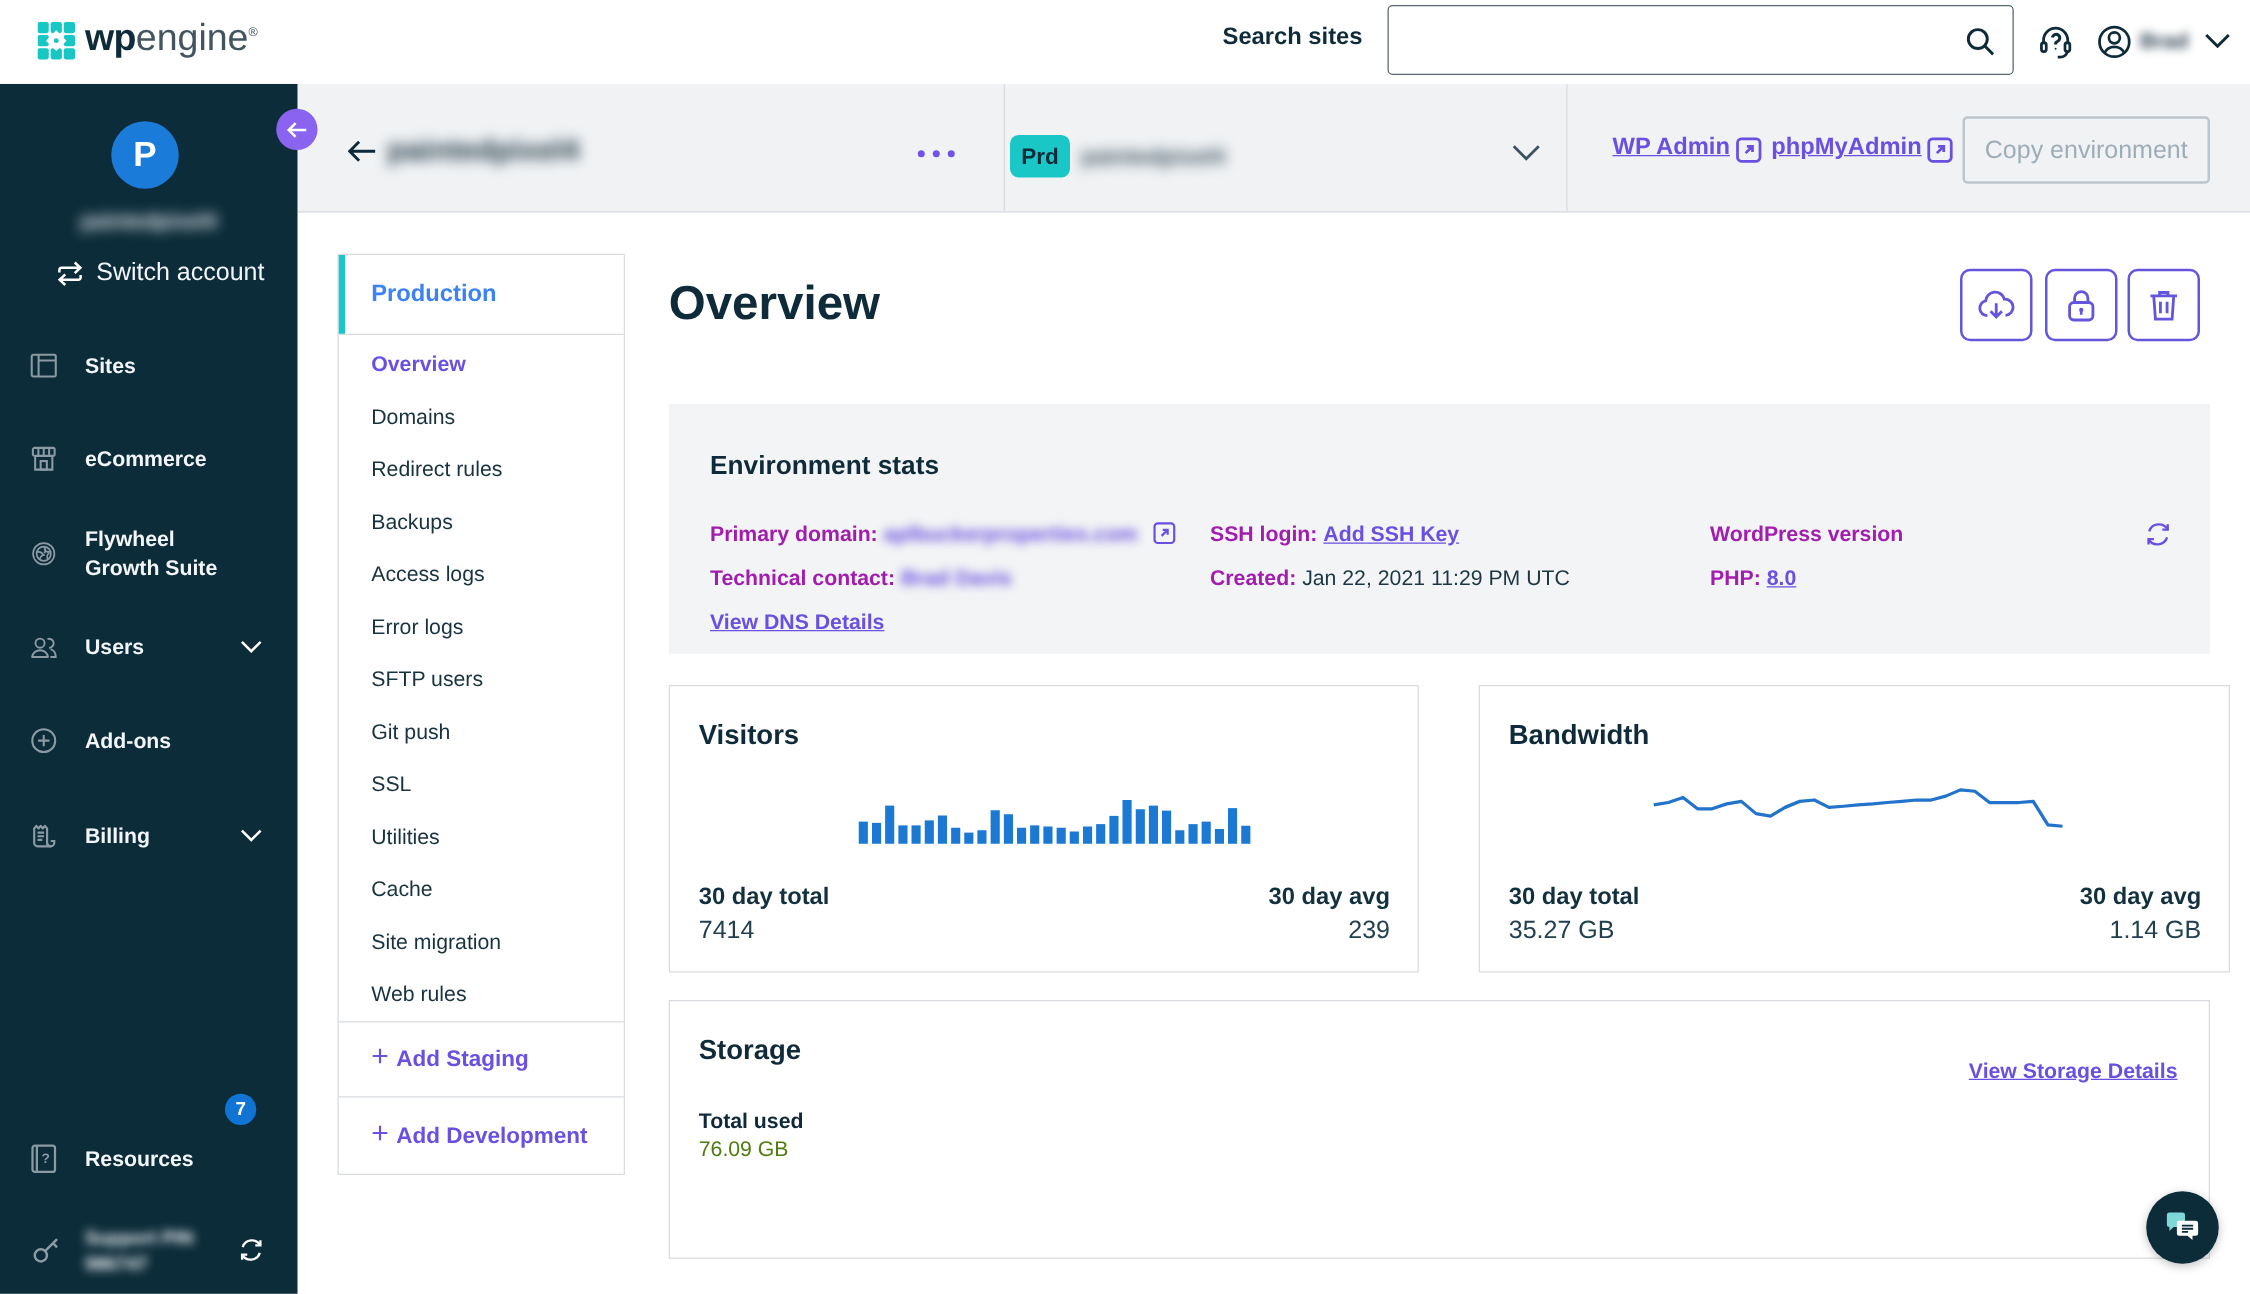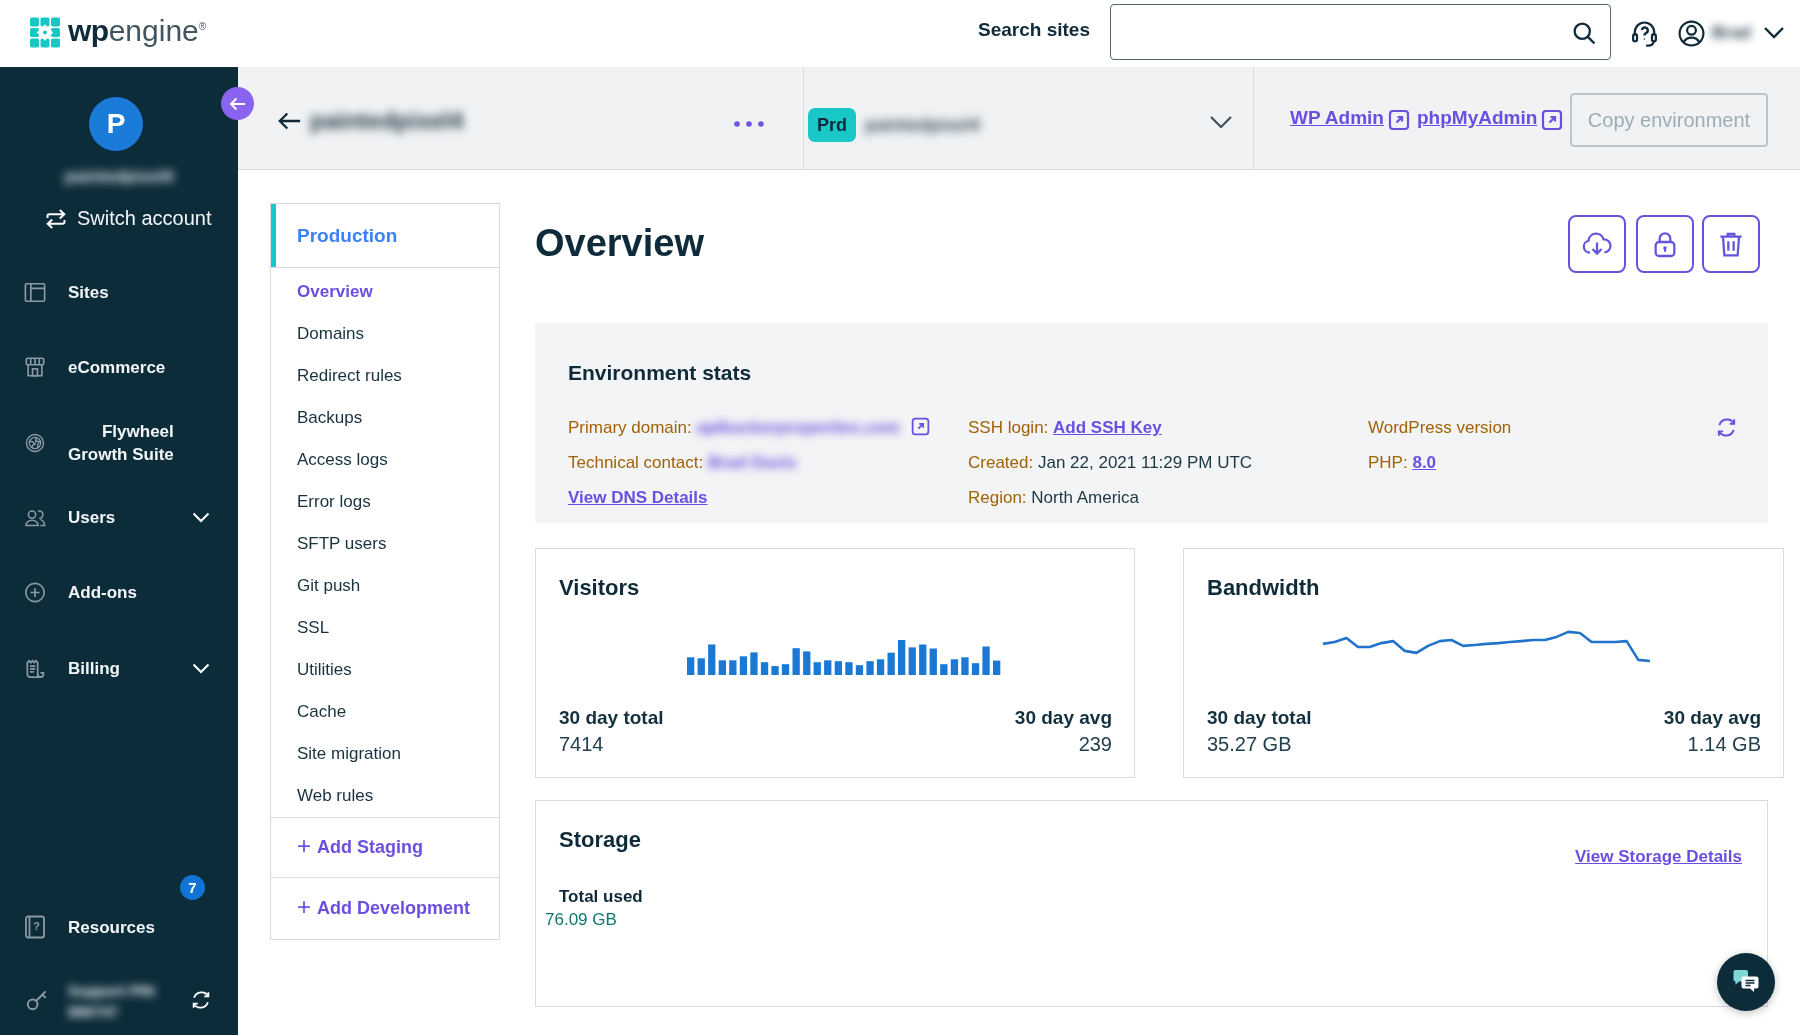--- a/index.html
+++ b/index.html
@@ -26,21 +26,21 @@
   .redact-sm { filter:blur(4px); }
   
   #sidebar { position:absolute; left:0; top:67px; width:238px; height:968px; background:#0d2c3a; z-index:4; }
   #collapse-btn { position:absolute; left:221px; top:87px; width:33px; height:33px; border-radius:50%;
      background:#8a63f0; color:#fff; z-index:6; border:none; display:flex; align-items:center; justify-content:center; }
   #avatar { position:absolute; left:89px; top:30px; width:54px; height:54px; border-radius:50%; background:#1a7bd9;
      color:#fff; font-size:28px; font-weight:700; display:flex; align-items:center; justify-content:center; }
   #account-name { position:absolute; left:0; top:100px; width:238px; text-align:center; color:#e8eef1; font-size:17px; font-weight:600; }
   #switch-account { position:absolute; left:44px; top:140px; display:flex; align-items:center; color:#f2f6f8; font-size:20px; }
   #switch-account svg { margin-right:9px; }
-  .side-item { position:absolute; left:0; width:238px; height:44px; display:flex; align-items:center; color:#f2f6f8;text-align:right; }
+  .side-item { position:absolute; left:0; width:238px; height:44px; display:flex; align-items:center; color:#f2f6f8; }
   .side-item .ic { width:22px; margin-left:24px; display:flex; justify-content:center; }
   .side-item .lbl { margin-left:22px; font-size:17px; font-weight:600; line-height:23px; }
   .side-item .chev { position:absolute; right:28px; }
   #badge-7 { position:absolute; left:180px; top:808px; width:25px; height:25px; background:#1174d4; border-radius:50%;
      color:#fff; font-size:15px; font-weight:600; display:flex; align-items:center; justify-content:center; }
   #support-pin { position:absolute; left:0px; top:910px; width:238px; height:60px; color:#f2f6f8; }
   #support-pin .key { position:absolute; left:24px; top:10px; }
   #support-pin .txt { position:absolute; left:68px; top:3px; font-size:15px; line-height:21px; font-weight:600; }
   #support-pin .ref { position:absolute; right:26px; top:12px; }
   
@@ -77,40 +77,40 @@
   #main { position:absolute; left:297px; top:0; width:1233px; }
   #page-title { position:absolute; left:0; top:52px; font-size:38px; font-weight:700; color:#0f2b3a; }
   .icon-btn { position:absolute; top:45px; width:58px; height:58px; border:2px solid #6356dd; border-radius:8px; background:#fff; cursor:pointer;
      display:flex; align-items:center; justify-content:center; }
   #btn-download { left:1033px; }
   #btn-lock { left:1101px; }
   #btn-trash { left:1167px; }
   
   #stats { position:absolute; left:0; top:153px; width:1233px; height:200px; background:#f2f4f5; }
   #stats h3 { position:absolute; left:33px; top:38px; font-size:21px; font-weight:700; color:#0f2b3a; }
-  .stat-lbl { font-weight:400; color:#a16207;text-align:right; }
+  .stat-lbl { font-weight:700; color:#a21caf;text-align:right; }
   .stats-col { position:absolute; top:87px; font-size:17px; line-height:35px; color:#1c3644; }
   #stats-col1 { left:33px; width:380px; }
   #stats-col2 { left:433px; width:400px; }
   #stats-col3 { left:833px; width:300px; }
   .plink { color:#6a4fe0; text-decoration:underline; font-weight:700; cursor:pointer; }
   #stats-refresh { position:absolute; right:30px; top:93px; cursor:pointer; }
   
   .card { position:absolute; border:1px solid #d8dcdf; background:#fff; }
   #card-visitors { left:0; top:378px; width:600px; height:230px; }
   #card-bandwidth { left:648px; top:378px; width:601px; height:230px; }
   #card-storage  { left:0; top:630px; width:1233px; height:207px; }
   .card h3 { position:absolute; left:23px; top:26px; font-size:22px; font-weight:700; color:#0f2b3a; }
   .tot-lbl { position:absolute; font-size:19px; font-weight:700; color:#13303f; }
   .tot-val { position:absolute; font-size:20px; color:#22404f; }
   .lab-l { left:23px; } .lab-r { right:22px; text-align:right; }
   .row1 { top:158px; } .row2 { top:184px; }
   #storage-link { position:absolute; right:25px; top:30px; font-size:17px;margin-top:16px; }
   #storage-used-lbl { position:absolute; left:23px; top:86px; font-size:17px; font-weight:700; }
-  #storage-used-val { position:absolute; left:9px; top:109px; font-size:17px; color:#0f766e; }
+  #storage-used-val { position:absolute; left:23px; top:109px; font-size:17px; color:#4d7c0f; }
   #chat-btn { position:absolute; left:1182px; top:783px; width:58px; height:58px; border-radius:50%; background:#0d2c3a;
      display:flex; align-items:center; justify-content:center; cursor:pointer; z-index:8; box-shadow:0 2px 8px rgba(0,0,0,.25); }
   svg.chart { position:absolute; left:0; top:0; }
 </style>
 </head>
 <body>
 
 <div id="topbar">
   <div id="logo">
     <svg class="mark" viewBox="0 0 32 32">
@@ -370,22 +370,20 @@
         <div><span class="stat-lbl">Technical contact:</span>
           <span class="plink redact-sm" style="text-decoration:none;">Brad Davis</span>
         </div>
         <div><span class="plink">View DNS Details</span></div>
       </div>
       <div class="stats-col" id="stats-col2">
         <div><span class="stat-lbl">SSH login:</span>
           <span class="plink">Add SSH Key</span></div>
         <div><span class="stat-lbl">Created:</span>
           <span>Jan 22, 2021 11:29 PM UTC</span></div>
-        <div><span class="stat-lbl">Region:</span>
-          <span>North America</span></div>
       </div>
       <div class="stats-col" id="stats-col3">
         <div><span class="stat-lbl">WordPress version</span></div>
         <div><span class="stat-lbl">PHP:</span>
           <span class="plink">8.0</span></div>
       </div>
       <svg id="stats-refresh" width="23" height="23" viewBox="0 0 24 24" fill="none" stroke="#6a4fe0" stroke-width="2">
         <path d="M20 8 a8.5 8.5 0 0 0 -15.5 1.5 M4 16 a8.5 8.5 0 0 0 15.5 -1.5"></path>
         <path d="M20 3.5 V8 h-4.5 M4 20.5 V16 h4.5"></path>
       </svg>

